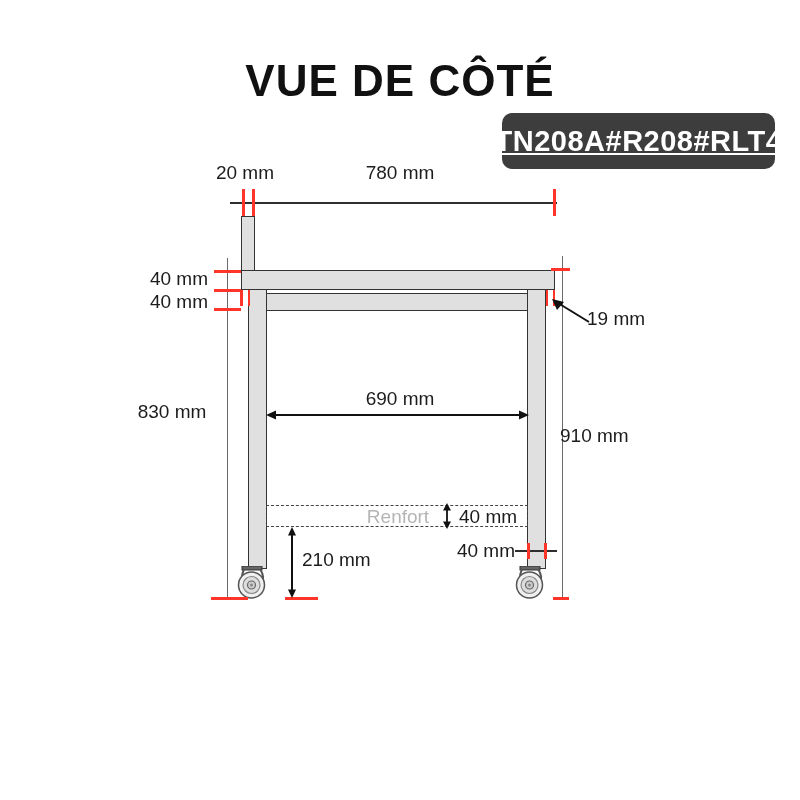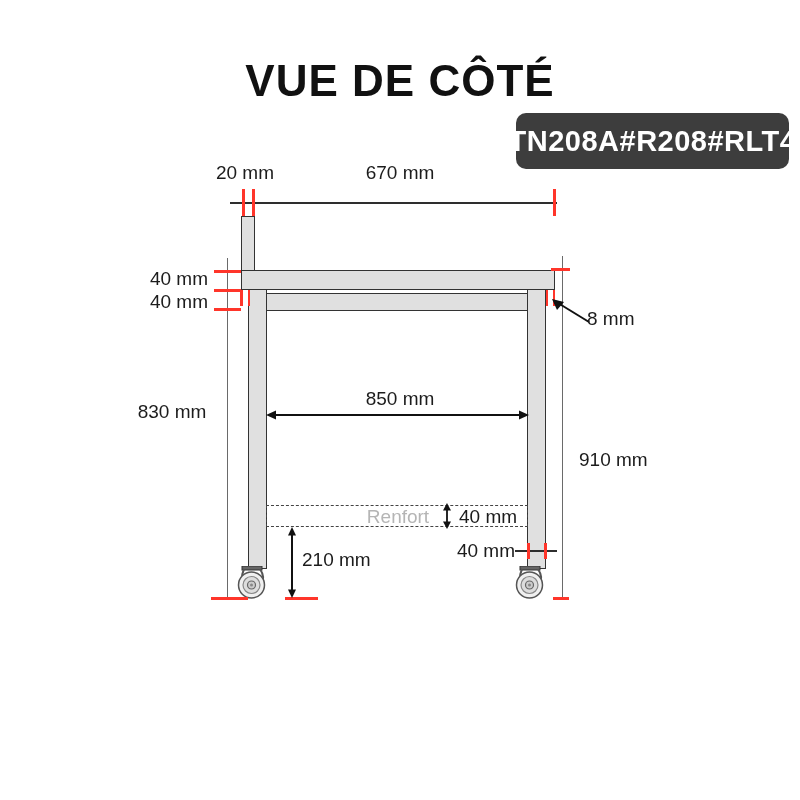--- a/index.html
+++ b/index.html
@@ -1,23 +1,23 @@
 <!DOCTYPE html>
 <html><head>
 <meta charset="utf-8">
 <style>
   html,body{margin:0;padding:0;background:#fff;}
   .canvas{position:relative;width:800px;height:800px;background:#ffffff;overflow:hidden;
           font-family:"Liberation Sans", sans-serif;}
   .title{position:absolute;left:0;top:56px;width:800px;text-align:center;
          font-size:44px;font-weight:900;letter-spacing:1px;color:#111;margin:0;}
-  .badge{position:absolute;left:516px;top:113px;width:273px;height:56px;
+  .badge{position:absolute;left:502px;top:113px;width:273px;height:56px;
          background:#3d3d3d;border-radius:10px;color:#fff;font-weight:bold;
          font-size:29px;display:flex;align-items:center;justify-content:center;
-         letter-spacing:0.5px;}
+         letter-spacing:0.5px;text-decoration:underline;}
   .part{position:absolute;background:#e0e0e0;border:1.5px solid #333;box-sizing:border-box;}
   .red-v{position:absolute;width:2.5px;background:#ff352a;}
   .red-h{position:absolute;height:2.5px;background:#ff352a;}
   .line-h{position:absolute;height:1.5px;background:#2e2e2e;}
   .ext-v{position:absolute;width:1.2px;background:#6a6a6a;}
   .dashbox{position:absolute;border:1.5px dashed #444;box-sizing:border-box;background:transparent;}
   .dim{position:absolute;font-size:19px;color:#1c1c1c;white-space:nowrap;}
   .dim.center{transform:translate(-50%,-50%);}
   .dim.right{transform:translate(-100%,-50%);}
   .dim.left{transform:translate(0,-50%);}
@@ -95,25 +95,25 @@
     <line x1="7" y1="5" x2="7" y2="66" stroke="#111" stroke-width="2"></line>
     <polygon points="7,0 3,8.5 11,8.5" fill="#111"></polygon>
     <polygon points="7,71 3,62.5 11,62.5" fill="#111"></polygon>
   </svg>
   <svg class="arrow" style="left:549px;top:296px;" width="45" height="28" viewBox="0 0 45 28">
     <line x1="40" y1="26" x2="9" y2="7" stroke="#111" stroke-width="2"></line>
     <polygon points="3,3 15,6 8,14" fill="#111"></polygon>
   </svg>
 
   <div class="dim center" style="left:245px;top:173px;">20 mm</div>
-  <div class="dim center" style="left:400px;top:173px;">670 mm</div>
+  <div class="dim center" style="left:400px;top:173px;">780 mm</div>
   <div class="dim right" style="left:208px;top:279px;">40 mm</div>
   <div class="dim right" style="left:208px;top:302px;">40 mm</div>
-  <div class="dim left" style="left:587px;top:319px;">8 mm</div>
-  <div class="dim center" style="left:400px;top:399px;">850 mm</div>
+  <div class="dim left" style="left:587px;top:319px;">19 mm</div>
+  <div class="dim center" style="left:400px;top:399px;">690 mm</div>
   <div class="dim center" style="left:172px;top:412px;">830 mm</div>
-  <div class="dim left" style="left:579px;top:436px;margin-top:24px;">910 mm</div>
+  <div class="dim left" style="left:560px;top:436px;">910 mm</div>
   <div class="dim center renfort" style="left:398px;top:517px;">Renfort</div>
   <div class="dim left" style="left:459px;top:517px;">40 mm</div>
   <div class="dim right" style="left:515px;top:551px;">40 mm</div>
   <div class="dim left" style="left:302px;top:560px;">210 mm</div>
 
 </div>
 
 </body></html>

